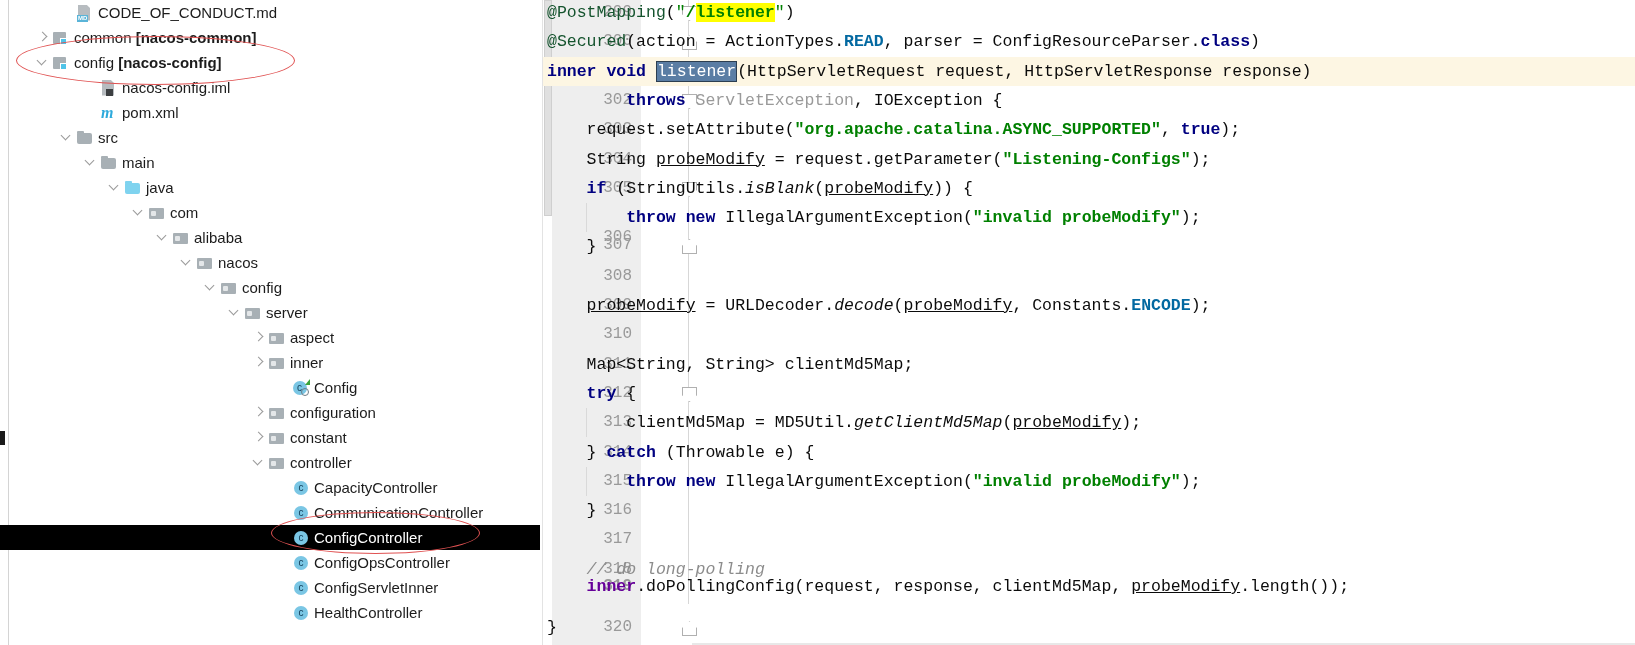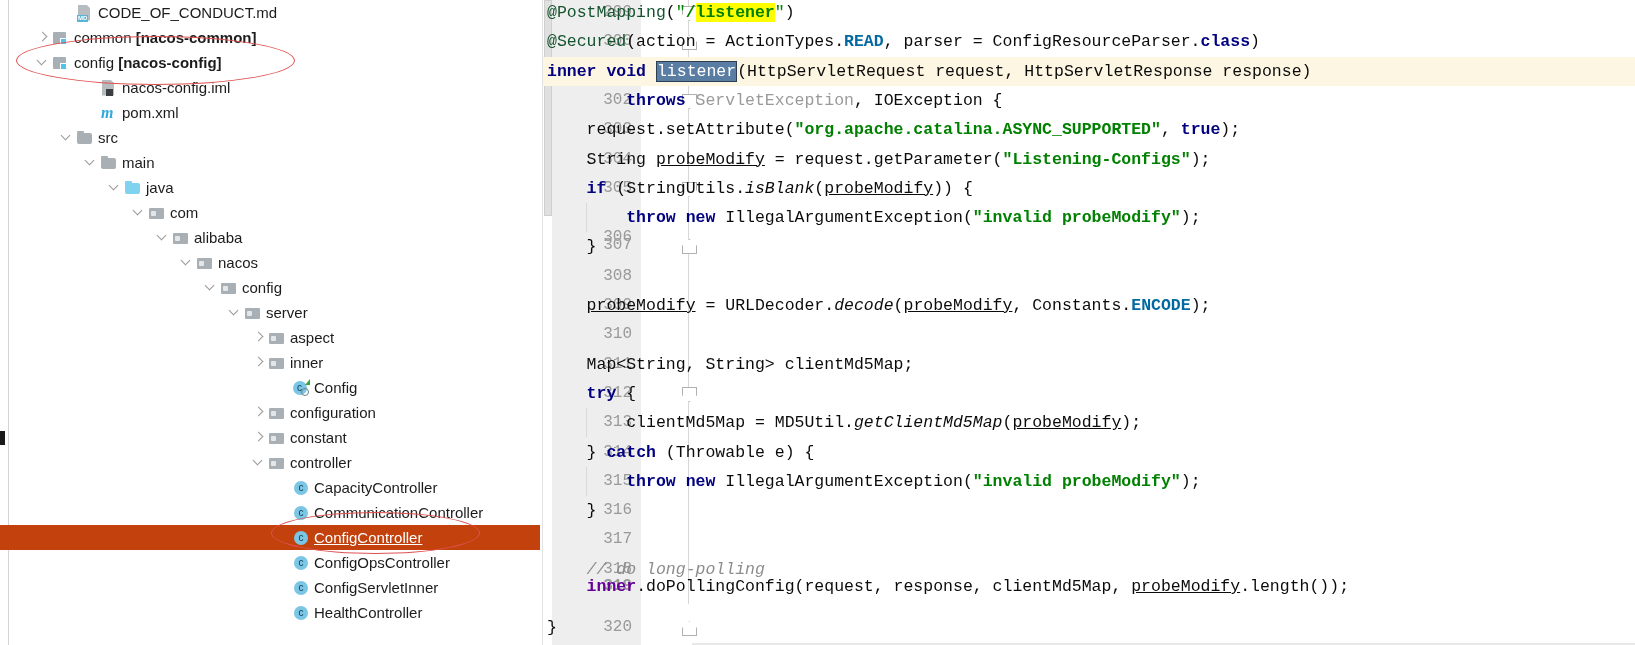--- a/index.html
+++ b/index.html
@@ -24,21 +24,21 @@
     position:absolute;left:540px;top:0;width:3px;height:645px;background:#ffffff;
   }
   .tree-panel-edge{
     position:absolute;left:542px;top:0;width:1px;height:645px;background:#e3e3e3;
   }
 
   .row{
     position:relative;height:25px;line-height:25px;display:flex;align-items:center;
     font-size:15px;color:#1c1c1c;white-space:nowrap;
   }
-  .row.selected{background:#c2410c;color:#ffffff;text-decoration:underline;}
+  .row.selected{background:#000000;color:#ffffff;}
   .indent{display:inline-block;flex:0 0 auto;}
   .arrow{
     flex:0 0 18px;width:18px;height:25px;position:relative;
   }
   .arrow.r::before,.arrow.d::before{
     content:"";position:absolute;left:5px;top:8px;width:6px;height:6px;
     border-right:1.6px solid #9a9a9a;border-bottom:1.6px solid #9a9a9a;
   }
   .arrow.r::before{transform:rotate(-45deg);}
   .arrow.d::before{transform:rotate(45deg);top:7px;left:4px;}

